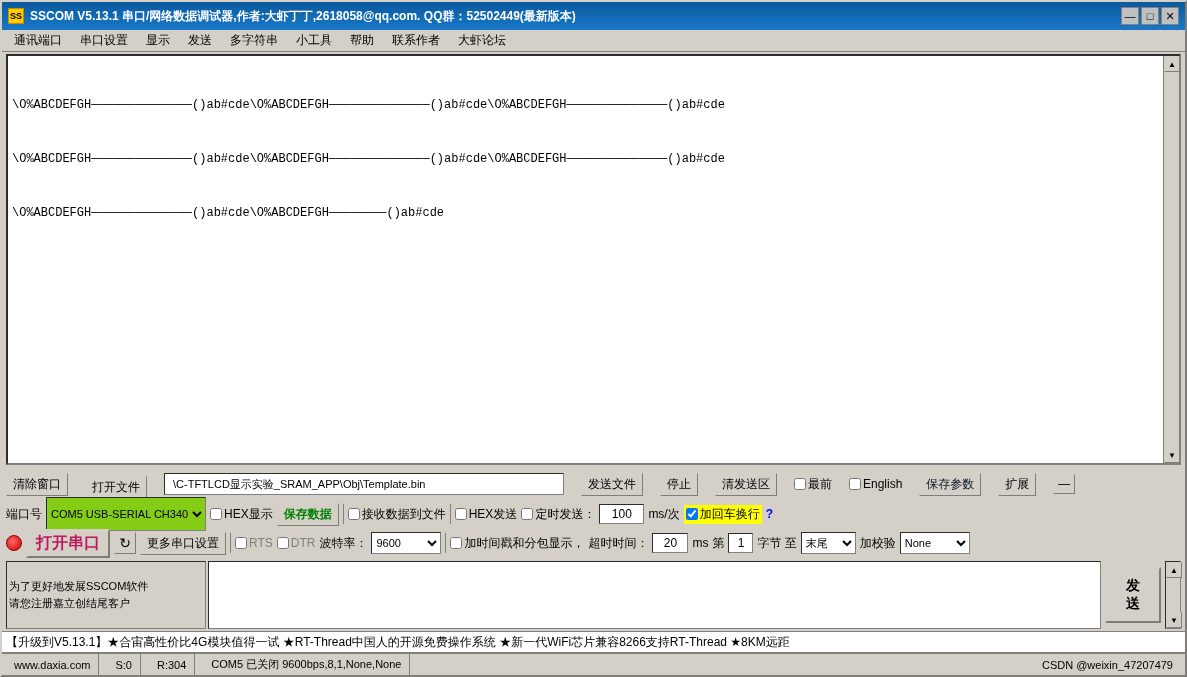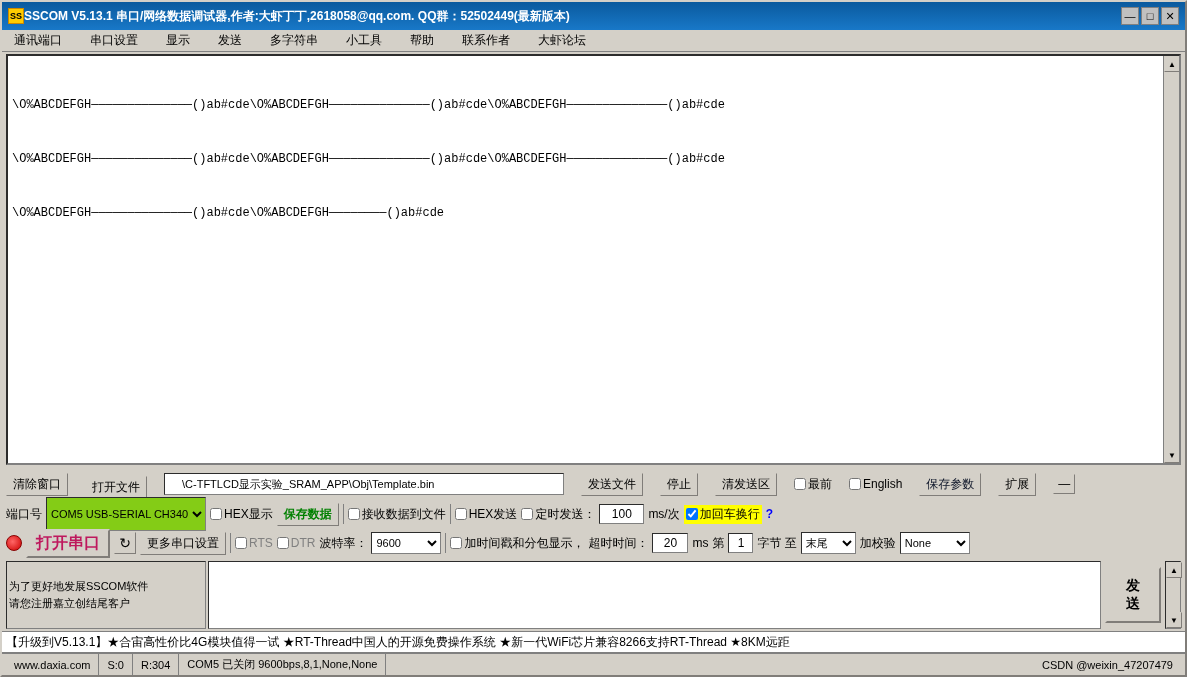--- a/index.html
+++ b/index.html
@@ -17,20 +17,21 @@
       background: linear-gradient(to bottom, #0a5a9e, #1878c8);
       color: white;
       height: 28px;
       display: flex;
       align-items: center;
       padding: 0 6px;
       justify-content: space-between;
     }
     .title-bar-left {
       display: flex;
+      gap: 6px;
     }
     .title-icon {
       width: 16px;
       height: 16px;
       background: #ffcc00;
       border: 1px solid #cc8800;
       display: flex;
       align-items: center;
       justify-content: center;
       font-size: 9px;
@@ -60,21 +61,21 @@
     }
 
     
     .menu-bar {
       background: #d4d0c8;
       height: 22px;
       display: flex;
       align-items: center;
       padding: 0 4px;
       border-bottom: 1px solid #808080;
-      gap: 12px;
+      gap: 2px;
     }
     .menu-item {
       padding: 2px 8px;
       cursor: pointer;
       font-size: 12px;
       color: #000;
     }
     .terminal-output {
       font-family: 'Courier New', Courier, monospace;
       font-size: 12px;
@@ -251,21 +252,21 @@
     }
 
     
     .status-bar {
       background: #d4d0c8;
       border-top: 1px solid #808080;
       height: 22px;
       display: flex;
       align-items: center;
       padding: 0 4px;
-      gap: 0;
+      gap: 8px;
     }
     .status-item {
       padding: 0 8px;
       font-size: 11px;
       border-right: 1px solid #808080;
       height: 100%;
       display: flex;
       align-items: center;
     }
     .status-item-last {
@@ -344,21 +345,21 @@
       <div style="flex:1;background:#d4d0c8;"></div>
       <div style="width:16px;height:16px;background:#d4d0c8;border:1px outset #d4d0c8;display:flex;align-items:center;justify-content:center;cursor:pointer;font-size:8px;">▼</div>
     </div>
   </div>
 
   <div class="control-section">
 
     <div style="display:flex;align-items:center;gap:17px;height:30px;margin-bottom:2px;">
       <button class="btn-clear">清除窗口</button>
       <button class="btn-open">打开文件</button>
-      <input type="text" class="file-path-input" style="flex: 1 1 0%; max-width: 400px; height: 22px; font-size: 11px; border: 1px inset rgb(128, 128, 128); background: white; padding: 0px 17px;" value="\C-TFTLCD显示实验_SRAM_APP\Obj\Template.bin">
+      <input type="text" class="file-path-input" style="flex: 1 1 0%; max-width: 400px; height: 22px; font-size: 11px; border: 1px inset rgb(128, 128, 128); background: white; padding: 0px 8px;" value="\C-TFTLCD显示实验_SRAM_APP\Obj\Template.bin">
       <button class="btn-send-file">发送文件</button>
       <button class="btn-stop">停止</button>
       <button class="btn-clear-send">清发送区</button>
       <label class="checkbox-label">
         <input type="checkbox" style="">
         <span>最前</span>
       </label>
       <label class="checkbox-label">
         <input type="checkbox" style="">
         <span>English</span>

